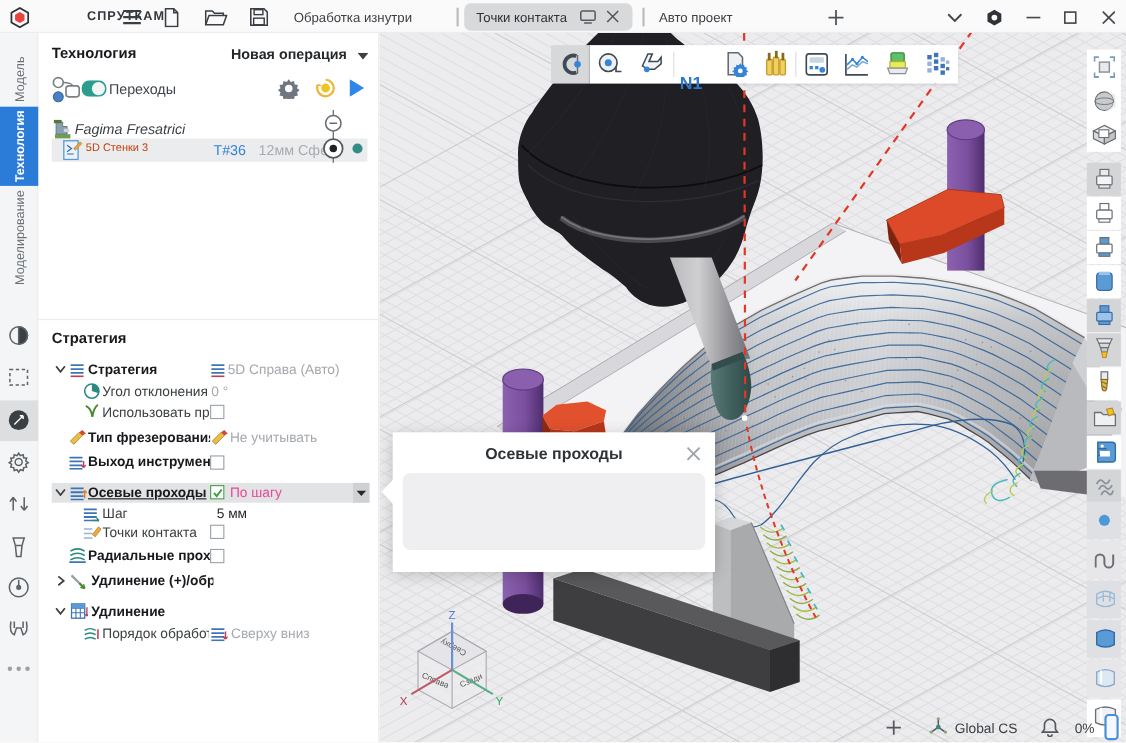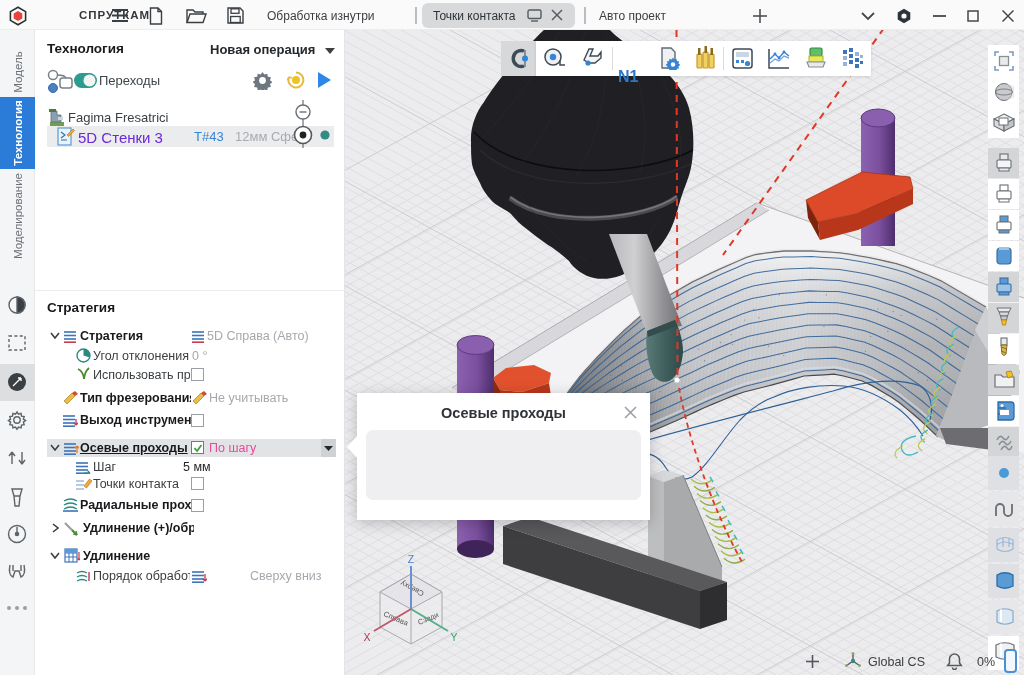--- a/index.html
+++ b/index.html
@@ -709,29 +709,29 @@
 </svg>
       <svg class="abs" style="left:282px;top:42px" width="15" height="16">
         <path d="M1 0 L14 8 L1 16 Z" fill="#2e86e8"></path>
       </svg>
       <svg class="abs" style="left:13px;top:78px" width="18" height="19" viewBox="0 0 18 19">
  <rect x="2" y="14" width="14" height="4" fill="#6f9e4f"></rect>
  <path d="M3 14 V3 h6 v4 h4 v7 Z" fill="#8aa0ae" stroke="#5c707c" stroke-width="0.8"></path>
  <rect x="10" y="9" width="5" height="3" fill="#cdd6db"></rect>
  <rect x="1" y="1" width="7" height="3" fill="#4f7a3a"></rect>
 </svg>
-      <div class="abs" style="left:33px;top:80px;font-size:13px;color:#3a3f44;">Fagima Fresatrici</div>
+      <div class="abs" style="left:33px;top:80px;font-size:13px;color:#3a3f44;font-style:italic;">Fagima Fresatrici</div>
       <div class="abs" style="left:12px;top:96px;width:287px;height:21px;background:#ebecee;"></div>
       <svg class="abs" style="left:22px;top:97px" width="18" height="19" viewBox="0 0 18 19">
  <rect x="1" y="1" width="13" height="17" fill="#eaf2fb" stroke="#5b9bd5" stroke-width="1.2"></rect>
  <path d="M4 5 l4 3 -4 3 M4 13 h6" stroke="#2d6da8" stroke-width="1.1" fill="none"></path>
  <path d="M10 8 L16 2 L17.5 3.5 L11.5 9.5 Z" fill="#f0a83c" stroke="#b97f20" stroke-width="0.7"></path>
 </svg>
-      <div class="abs" style="left:43px;top:99px;font-size:15px;color:#6d28d9;text-align:right;">5D Стенки 3</div>
-      <div class="abs" style="left:159px;top:99px;font-size:13px;color:#3584d6;">T#43</div>
+      <div class="abs" style="left:43px;top:99px;font-size:10px;color:#c2410c;text-align:right;">5D Стенки 3</div>
+      <div class="abs" style="left:159px;top:99px;font-size:13px;color:#3584d6;">T#36</div>
       <div class="abs" style="left:200px;top:99px;font-size:13px;color:#a8acb0;white-space:nowrap;width:70px;overflow:hidden;">12мм Сферичес</div>
       <svg class="abs" style="left:258px;top:66px" width="40" height="60" viewBox="0 0 40 60">
  <line x1="10" y1="4" x2="10" y2="52" stroke="#6a6f74" stroke-width="1.2"></line>
  <circle cx="10" cy="16" r="7" fill="#fff" stroke="#6a6f74" stroke-width="1.4"></circle>
  <line x1="6.5" y1="16" x2="13.5" y2="16" stroke="#6a6f74" stroke-width="1.4"></line>
  <circle cx="10" cy="39" r="8.5" fill="#fff" stroke="#55595e" stroke-width="1.6"></circle>
  <circle cx="10" cy="39" r="3.4" fill="#222"></circle>
  <circle cx="32" cy="39" r="4.6" fill="#348c84"></circle>
 </svg>
       <div class="abs" style="left:0;top:260px;width:310px;height:1px;background:#ececee;"></div>
@@ -815,21 +815,21 @@
       <svg class="abs" style="left:41px;top:431px" width="15" height="13" viewBox="0 0 15 13">
         <g stroke="#3e74b8" stroke-width="1.6">
           <line x1="0" y1="2" x2="12" y2="2"></line>
           <line x1="0" y1="5.5" x2="12" y2="5.5"></line>
           <line x1="0" y1="9" x2="12" y2="9"></line>
         </g>
         <line x1="0" y1="12.2" x2="12" y2="12.2" stroke="#3e74b8" stroke-width="1.6"></line>
         <path d="M8 12.2 h6 M14 12.2 l-2.2 -2.2 M14 12.2 l-2.2 2.2" stroke="#2a8a80" stroke-width="1.3" fill="none"></path>
       </svg>
       <div class="abs" style="left:58px;top:430px;font-size:12.5px;color:#3c4043;">Шаг</div>
-      <div class="abs" style="left:148px;top:430px;font-size:12.5px;color:#26292c;">5 мм</div>
+      <div class="abs" style="left:162px;top:430px;font-size:12.5px;color:#26292c;">5 мм</div>
       <svg class="abs" style="left:41px;top:447px" width="16" height="15" viewBox="0 0 16 15">
 <g stroke="#9ab2d8" stroke-width="1.4">
           <line x1="0" y1="4" x2="8" y2="4"></line>
           <line x1="0" y1="8" x2="8" y2="8"></line>
           <line x1="0" y1="12" x2="8" y2="12"></line>
         </g>
 <path d="M8 9 L13.5 2 L16 4 L10.5 11 Z" fill="#f0a83c" stroke="#b97f20" stroke-width="0.7"></path>
       </svg>
       <div class="abs" style="left:58px;top:447px;font-size:12.5px;color:#3c4043;white-space:nowrap;overflow:hidden;width:97px;">Точки контакта</div>
       <div class="abs" style="left:156px;top:447px;width:13px;height:13px;background:#fff;border:1.4px solid #9aa0a5;"></div>
@@ -870,21 +870,21 @@
       <div class="abs" style="left:58px;top:539px;font-size:12.5px;color:#3c4043;white-space:nowrap;overflow:hidden;width:97px;">Порядок обработк</div>
       <svg class="abs" style="left:157px;top:540px" width="15" height="13" viewBox="0 0 15 13">
         <g stroke="#3e74b8" stroke-width="1.6">
           <line x1="0" y1="2" x2="12" y2="2"></line>
           <line x1="0" y1="5.5" x2="12" y2="5.5"></line>
           <line x1="0" y1="9" x2="12" y2="9"></line>
         </g>
         <line x1="0" y1="12.2" x2="12" y2="12.2" stroke="#3e74b8" stroke-width="1.6"></line>
         <path d="M13 4 v7 M13 11 l-2.2 -2.2 M13 11 l2.2 -2.2" stroke="#c23b4e" stroke-width="1.3" fill="none"></path>
       </svg>
-      <div class="abs" style="left:175px;top:539px;font-size:12.5px;color:#a5a9ad;margin-left:40px;">Сверху вниз</div>
+      <div class="abs" style="left:175px;top:539px;font-size:12.5px;color:#a5a9ad;">Сверху вниз</div>
     </div>
 <div class="abs" style="left:501px;top:41px;width:35px;height:35px;background:#d7d8da;"></div>
     <div class="abs" style="left:536px;top:41px;width:335px;height:35px;background:#ffffff;box-shadow:0 1px 3px rgba(0,0,0,0.12);"></div>
     <div class="abs" style="left:612px;top:47px;width:1px;height:23px;background:#dcdcde;"></div>
     <div class="abs" style="left:723px;top:47px;width:1px;height:23px;background:#dcdcde;"></div>
     <svg class="abs" style="left:508px;top:47px" width="23" height="23" viewBox="0 0 23 23">
  <path d="M16 4 A8 8 0 1 0 16 19" fill="none" stroke="#3e4a55" stroke-width="3.4"></path>
  <line x1="17" y1="3" x2="17" y2="20" stroke="#5f6a74" stroke-width="1.3"></line>
  <circle cx="17" cy="11.5" r="3" fill="#3584d6"></circle>
     </svg>

